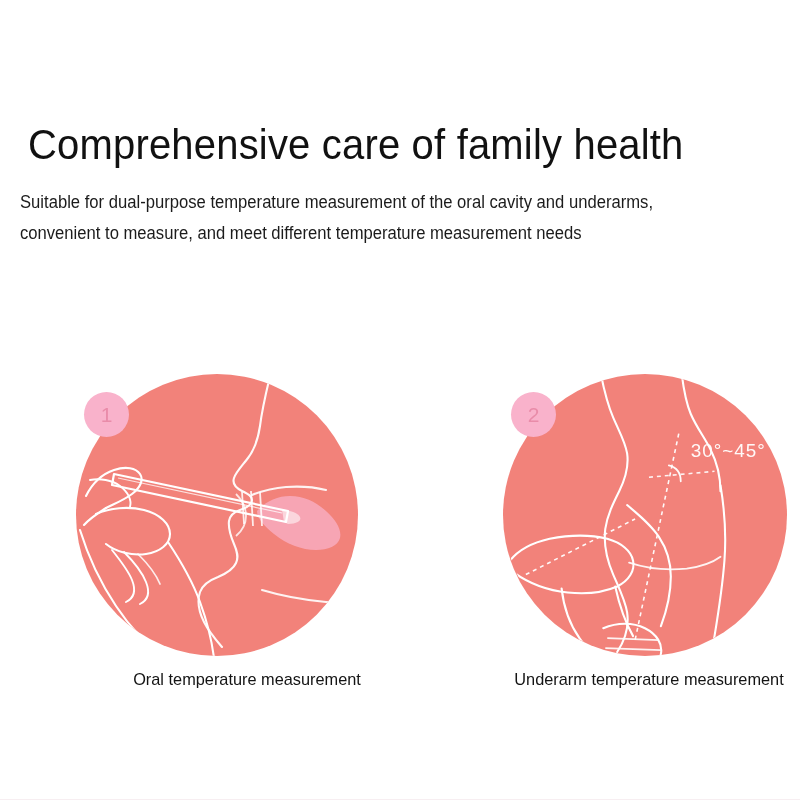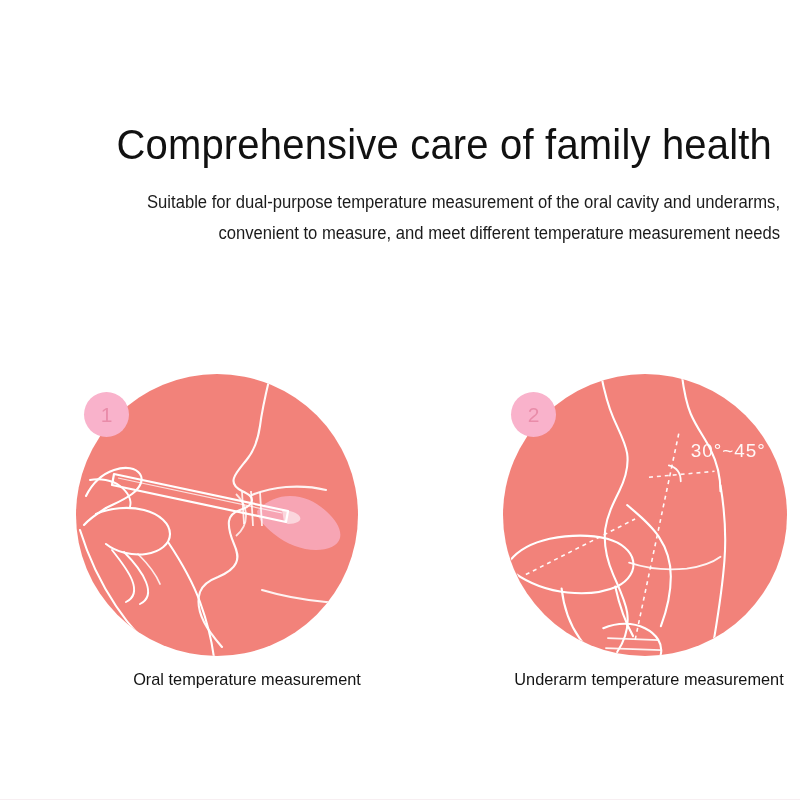--- a/index.html
+++ b/index.html
@@ -22,21 +22,21 @@
     height: 800px;
     background: #ffffff;
   }
 
   
   .header {
     position: absolute;
     top: 118px;
     left: 0;
     width: 800px;
-    text-align: right;
+    text-align: left;
   }
   .title {
     font-family: "Liberation Sans Narrow", "Liberation Sans", sans-serif;
     font-size: 43px;
     font-weight: 400;
     color: #111111;
     letter-spacing: 0.2px;
     line-height: 52px;
     margin: 0;
     transform: scaleX(0.93);

